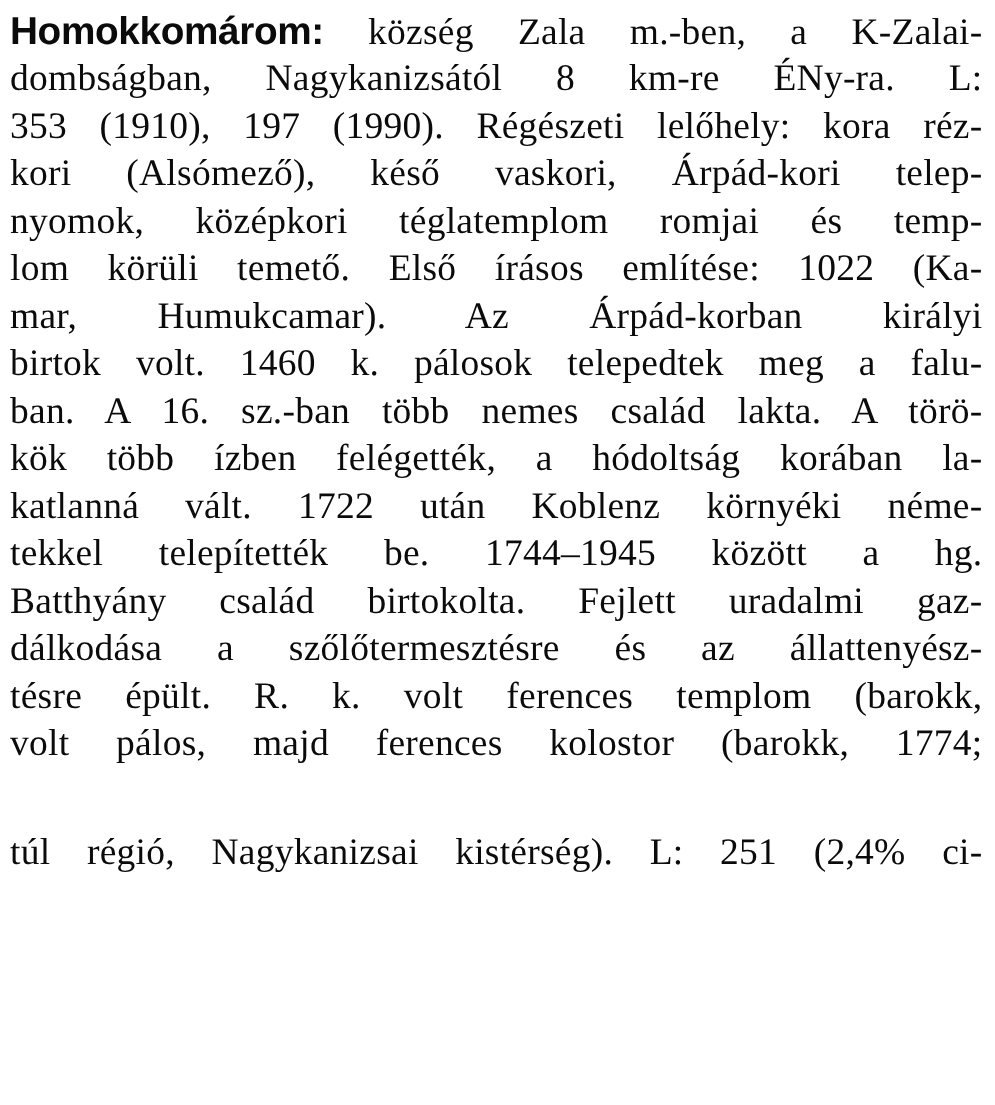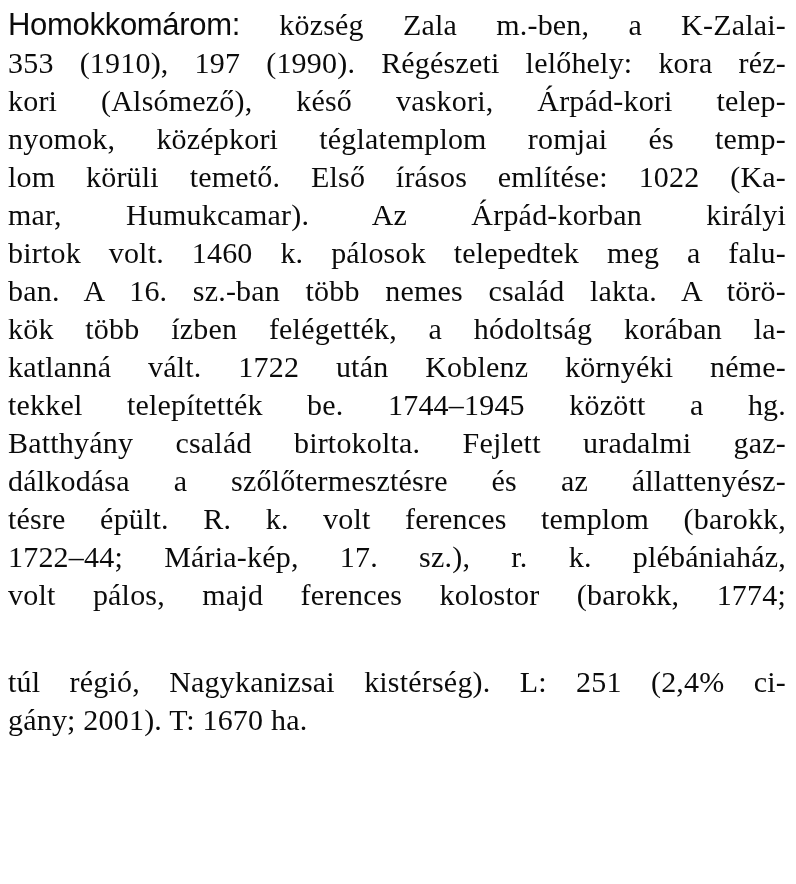--- a/index.html
+++ b/index.html
@@ -35,49 +35,48 @@
     text-align: justify;
     text-align-last: justify;
     white-space: normal;
     overflow: hidden;
   }
   .line.para-end {
     text-align-last: left;
   }
   .headword {
     font-family: "Liberation Sans", sans-serif;
-    font-weight: 400;
+    font-weight: 700;
     font-size: 31px;
     letter-spacing: -0.3px;
   }
 </style>
 </head>
 <body>
 
 <div class="page">
 
   <div class="entry">
     <div class="line">
       <span class="headword">Homokkomárom:</span><span> község Zala m.-ben, a K-Zalai-</span>
     </div>
+    <div class="line">dombságban, Nagykanizsától 8 km-re ÉNy-ra. L:</div>
     <div class="line">353 (1910), 197 (1990). Régészeti lelőhely: kora réz-</div>
     <div class="line">kori (Alsómező), késő vaskori, Árpád-kori telep-</div>
     <div class="line">nyomok, középkori téglatemplom romjai és temp-</div>
     <div class="line">lom körüli temető. Első írásos említése: 1022 (Ka-</div>
     <div class="line">mar, Humukcamar). Az Árpád-korban királyi</div>
     <div class="line">birtok volt. 1460 k. pálosok telepedtek meg a falu-</div>
     <div class="line">ban. A 16. sz.-ban több nemes család lakta. A törö-</div>
     <div class="line">kök több ízben felégették, a hódoltság korában la-</div>
     <div class="line">katlanná vált. 1722 után Koblenz környéki néme-</div>
     <div class="line">tekkel telepítették be. 1744–1945 között a hg.</div>
     <div class="line">Batthyány család birtokolta. Fejlett uradalmi gaz-</div>
     <div class="line">dálkodása a szőlőtermesztésre és az állattenyész-</div>
     <div class="line">tésre épült. R. k. volt ferences templom (barokk,</div>
-    <div class="line">1722–44; Mária-kép, 17. sz.), r. k. plébániaház,</div>
     <div class="line">volt pálos, majd ferences kolostor (barokk, 1774;</div>
   </div>
 
   <div class="entry">
     <div class="line">túl régió, Nagykanizsai kistérség). L: 251 (2,4% ci-</div>
-    <div class="line para-end">gány; 2001). T: 1670 ha.</div>
   </div>
 
 </div>
 
 </body></html>

